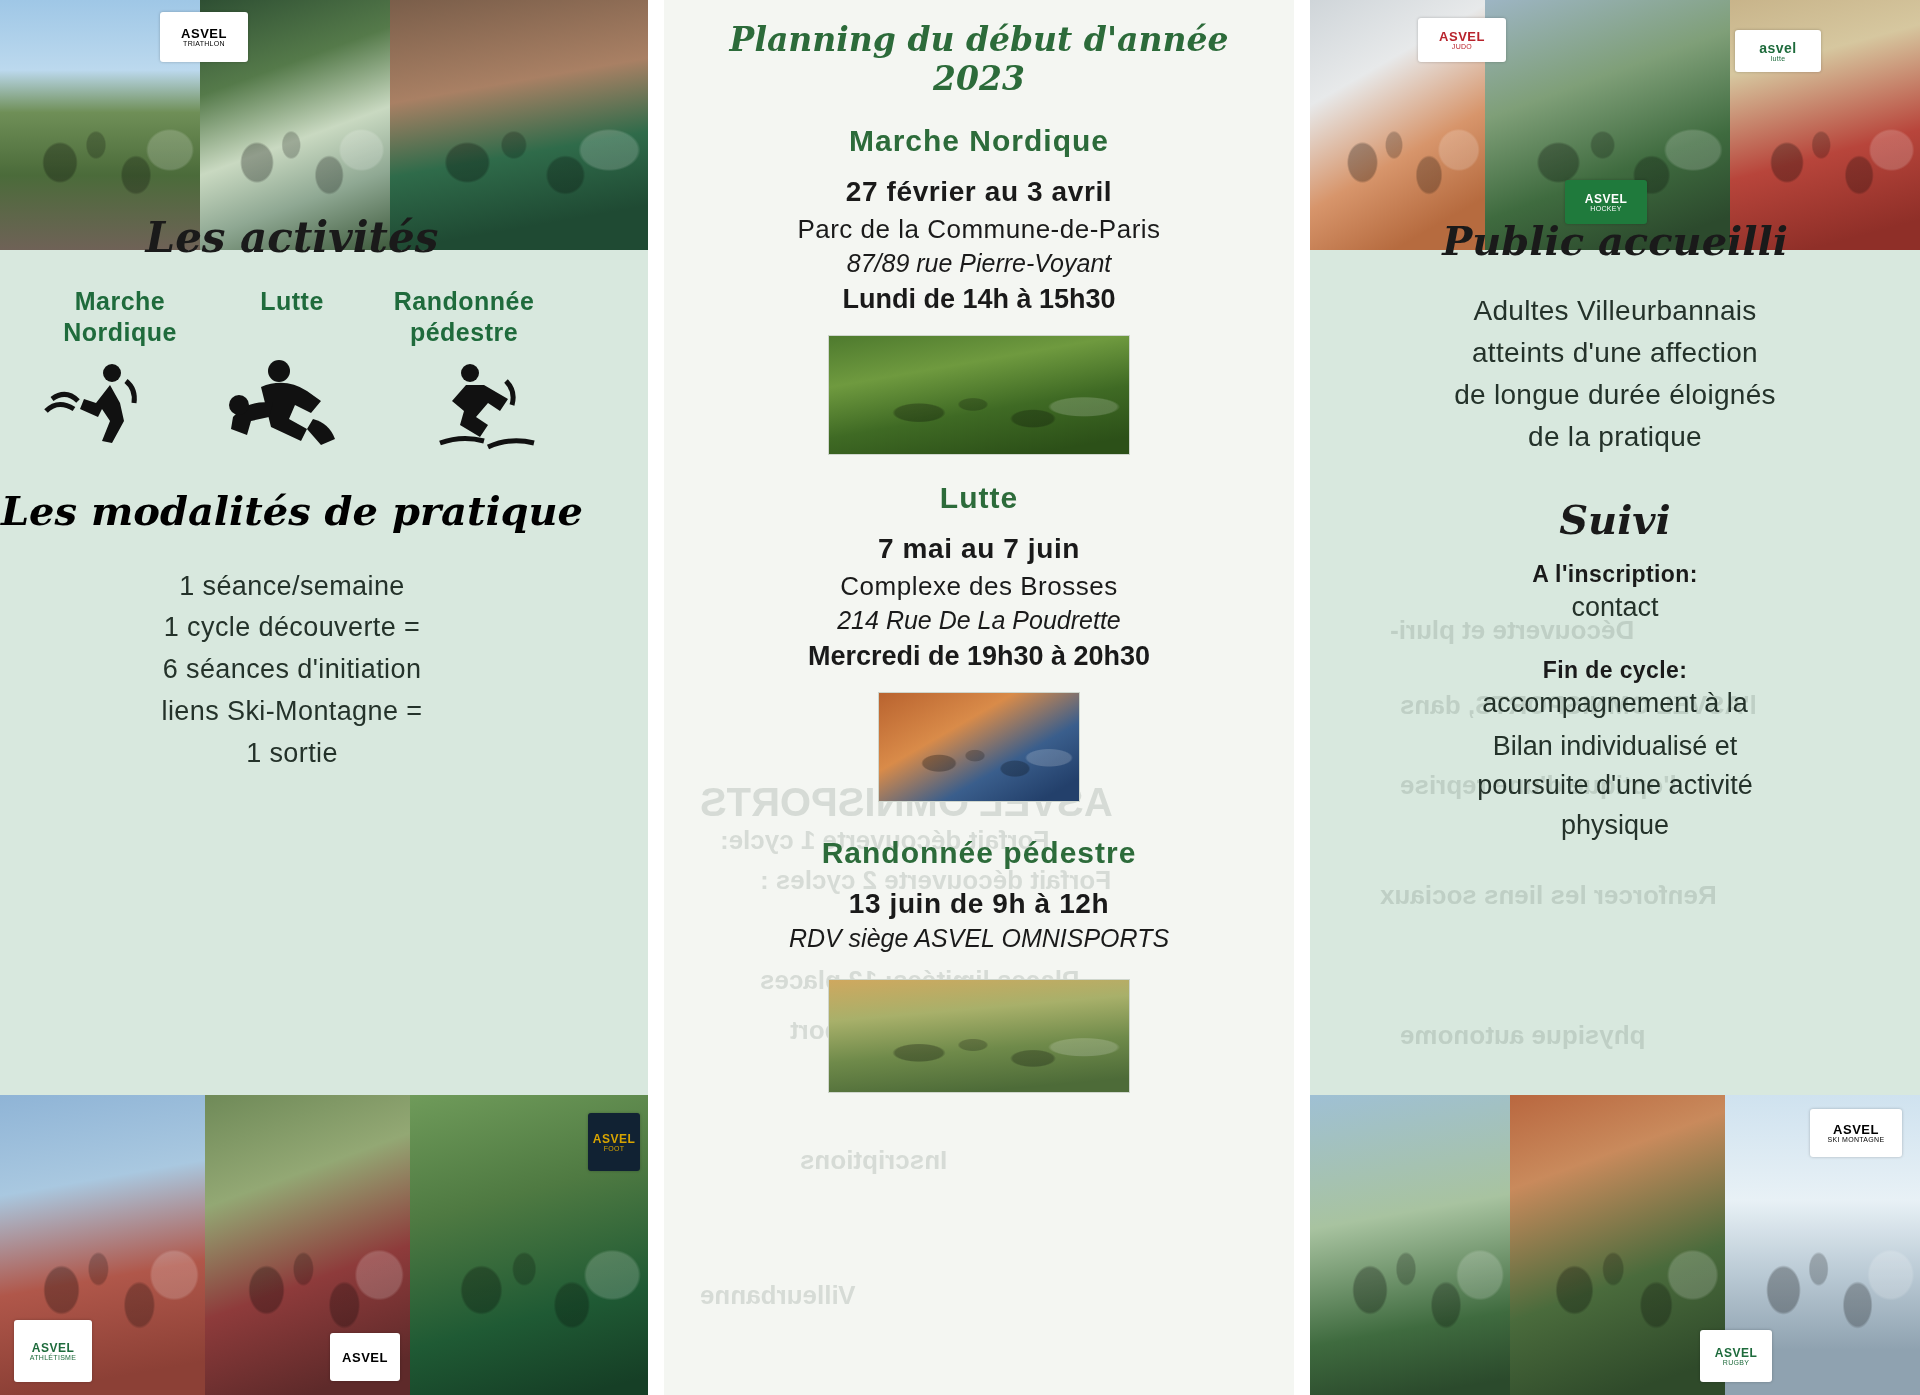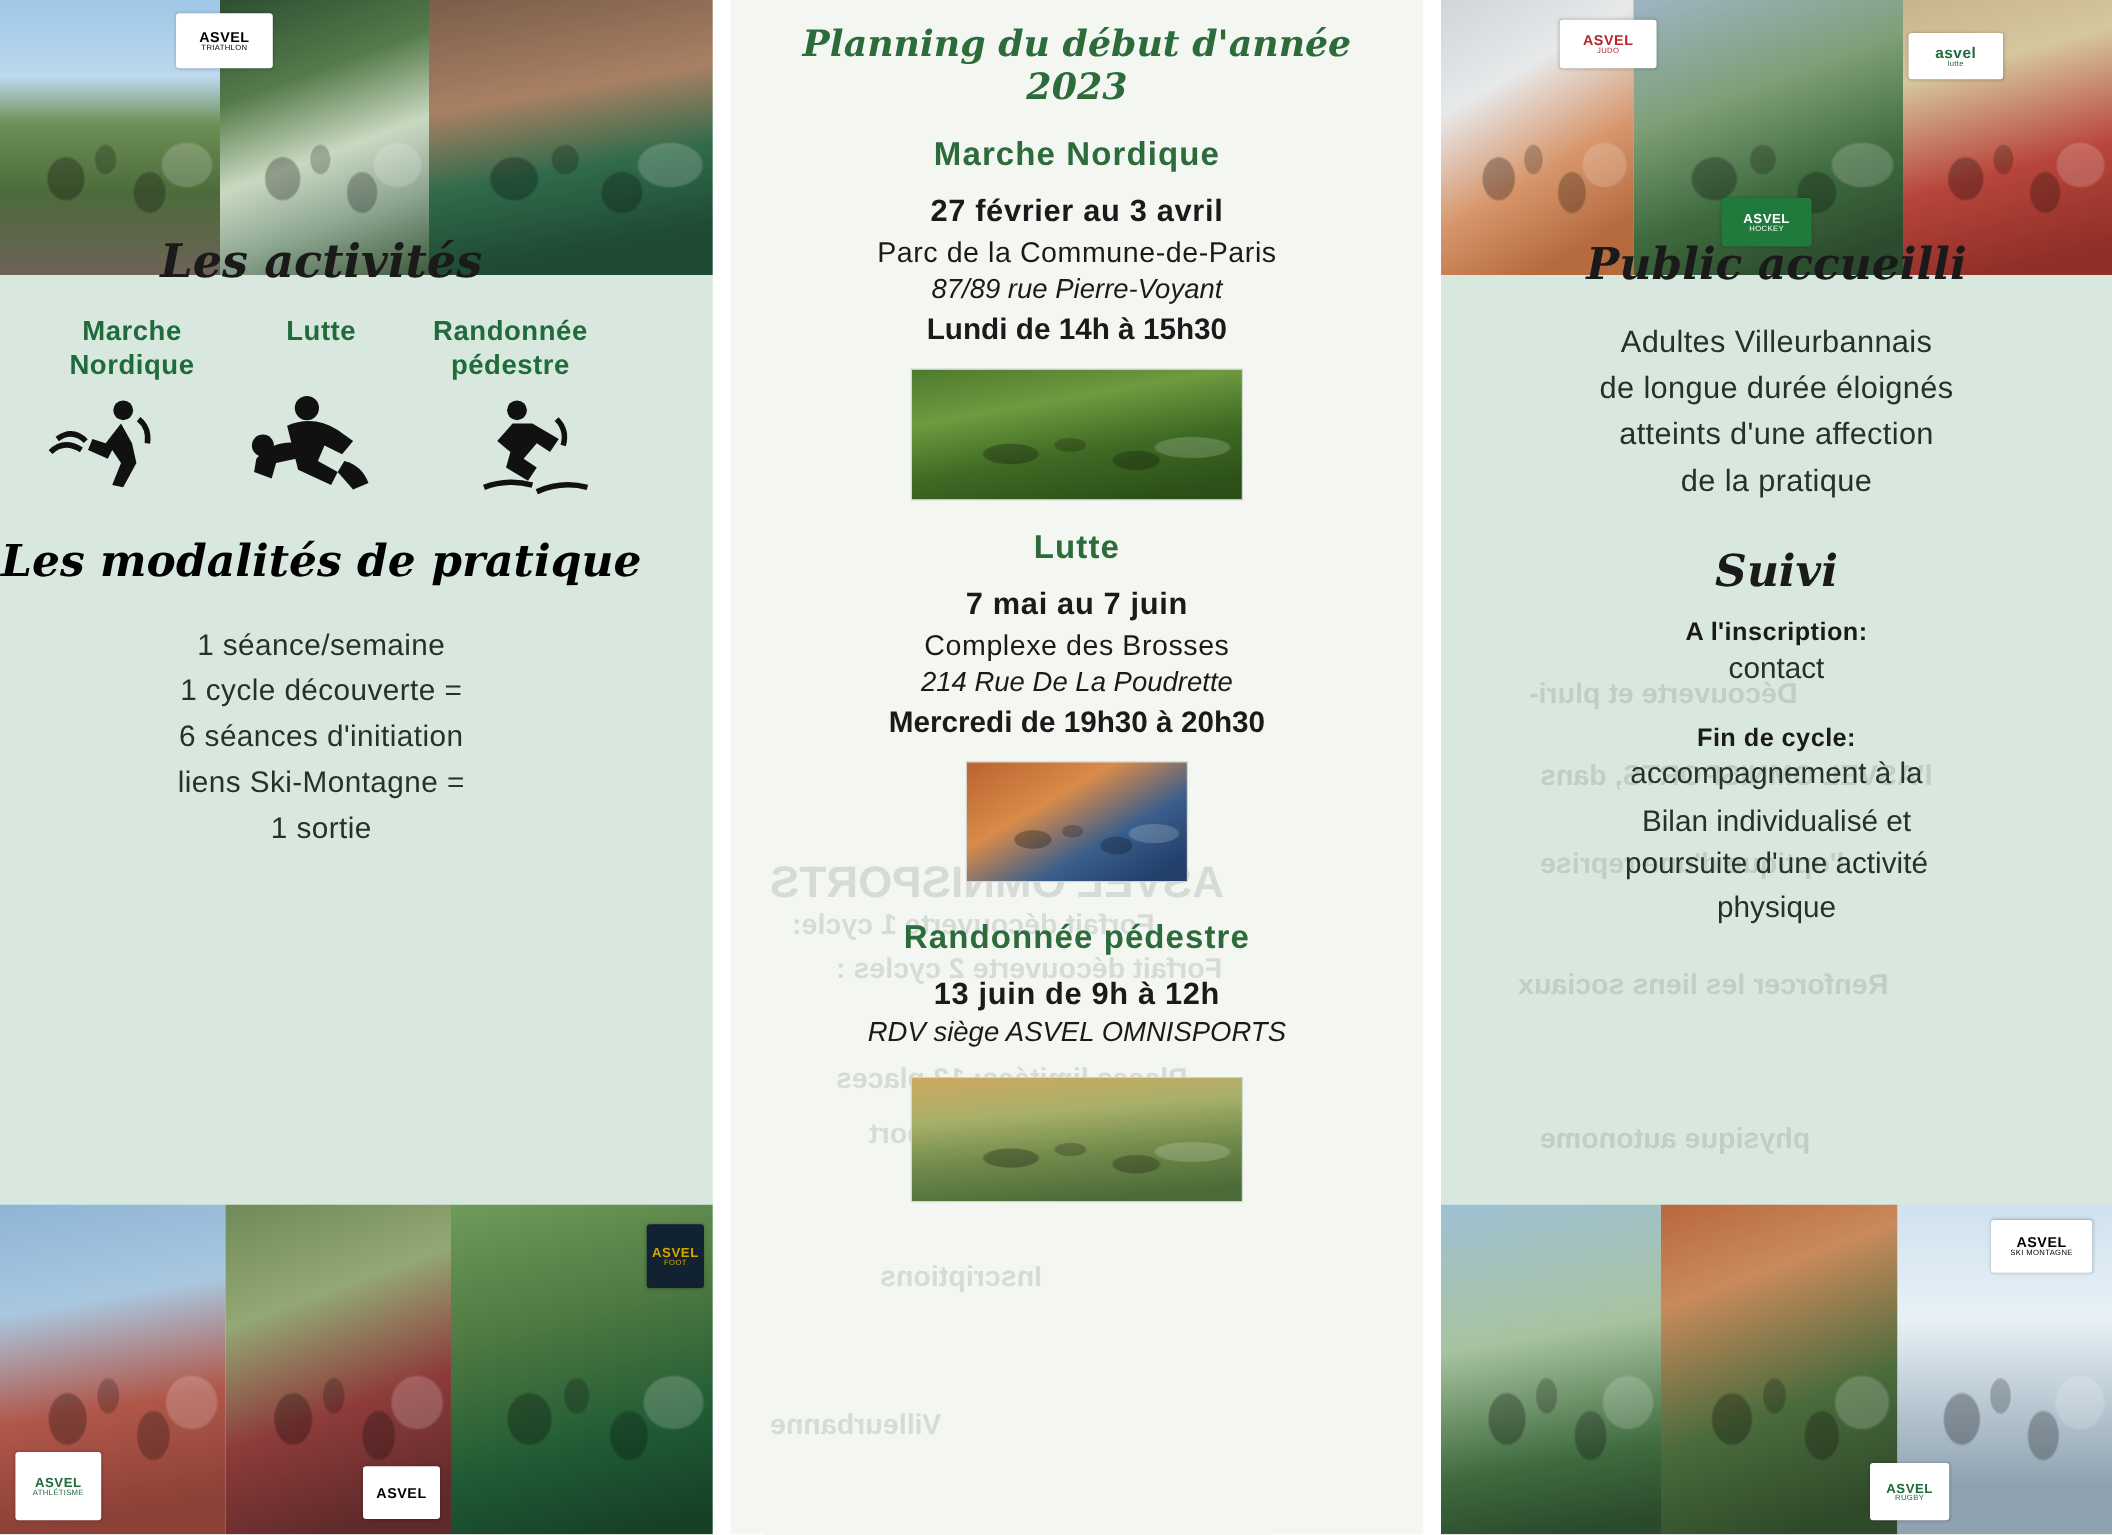--- a/index.html
+++ b/index.html
@@ -461,22 +461,22 @@
       <div class="m-photo wide ph-rando photo" style="margin-top:26px"></div>
     </div>
   </div>
 
   <div class="right-inner">
 
     <div class="script t-public">Public accueilli</div>
 
     <div class="r-body">
       <div>Adultes Villeurbannais</div>
+      <div>atteints d'une affection</div>
       <div>de longue durée éloignés</div>
-      <div>atteints d'une affection</div>
       <div>de la pratique</div>
     </div>
 
     <div class="script t-suivi">Suivi</div>
 
     <div>
       <div class="r-sub">A l'inscription:</div>
       <div class="r-text" style="margin-top:0">contact</div>
     </div>
 

